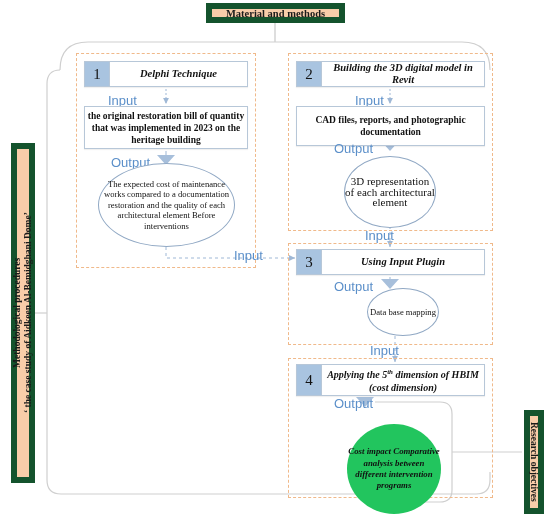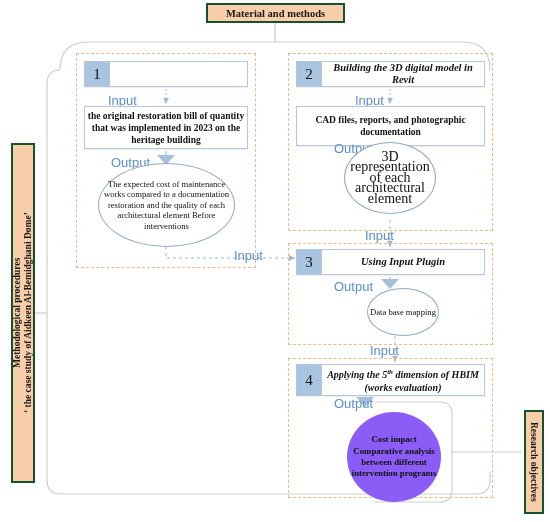--- a/index.html
+++ b/index.html
@@ -9,21 +9,21 @@
     font-family:"Liberation Serif", serif;
     position:relative;
     overflow:hidden;
   }
   #stage{position:absolute;left:0;top:0;width:550px;height:522px;}
 
   
   .banner{
     position:absolute;
     background:#f8cda9;
-    border:2px solid #14532d;
+    border:6px solid #14532d;
     color:#1a1a1a;
     font-weight:bold;
     font-family:"Liberation Serif", serif;
     display:flex;align-items:center;justify-content:center;
     text-align:center;
     box-sizing:border-box;
   }
   #banner-top{
     left:206px;top:3px;width:139px;height:20px;
     font-size:10.5px;
@@ -110,34 +110,34 @@
     text-align:center;
     box-sizing:border-box;
     color:#111;
   }
   #ellipse-1{
     left:98px;top:163px;width:137px;height:84px;
     border:1px solid #90a8c4;background:#ffffff;
     font-size:8.6px;line-height:10.6px;
   }
   #ellipse-2{
-    left:344px;top:142px;width:92px;height:72px;
+    left:344px;top:156px;width:92px;height:72px;
     border:1px solid #90a8c4;background:#ffffff;
-    font-size:14px;line-height:10.6px;font-family:Liberation Serif, serif;
+    font-size:11px;line-height:10.6px;font-family:Liberation Serif, serif;
   }
   #ellipse-3{
     left:359px;top:288px;width:72px;height:48px;
     border:1px solid #90a8c4;background:#ffffff;
     font-size:8.6px;line-height:10.6px;margin-left:8px;
   }
   #ellipse-4{
-    left:347px;top:412px;width:94px;height:90px;
-    border:none;background:#8b5cf6;
+    left:347px;top:424px;width:94px;height:90px;
+    border:none;background:#22c55e;
     font-size:8.8px;line-height:11.4px;
-    font-weight:bold;
+    font-style:italic;font-weight:bold;
   }
 
   
   .conn-label{
     position:absolute;
     color:#5b8fc9;
     font-size:13px;
     font-family:"Liberation Sans", sans-serif;
     white-space:nowrap;
   }
@@ -199,20 +199,21 @@
 
   <div class="banner" id="banner-right">Research objectives</div>
 
   <div class="panel" id="panel-1"></div>
   <div class="panel" id="panel-2"></div>
   <div class="panel" id="panel-3"></div>
   <div class="panel" id="panel-4"></div>
 
   <div class="step" id="step-1">
     <div class="num">1</div>
+    <div class="ttl">Delphi Technique</div>
   </div>
   <div class="conn-label" style="left:108px;top:93px;">Input</div>
   <div class="cbox" id="cbox-1">the original restoration bill of quantity that was implemented in 2023 on the heritage building</div>
   <div class="conn-label" style="left:111px;top:155px;">Output</div>
   <div class="ellipse" id="ellipse-1">The expected cost of maintenance works compared to a documentation restoration and the quality of each architectural element Before interventions</div>
   <div class="conn-label" style="left:234px;top:248px;">Input</div>
 
   <div class="step" id="step-2">
     <div class="num">2</div>
     <div class="ttl">Building the 3D digital model in Revit</div>
@@ -227,19 +228,19 @@
     <div class="num">3</div>
     <div class="ttl">Using Input Plugin</div>
   </div>
   <div class="conn-label" style="left:334px;top:279px;">Output</div>
   <div class="ellipse" id="ellipse-3">Data base mapping</div>
   <div class="conn-label" style="left:370px;top:343px;">Input</div>
 
   <div class="step" id="step-4">
     <div class="num">4</div>
     <div class="ttl">
-      <span><span>Applying the 5</span><span class="sup">th</span><span> dimension of HBIM (works evaluation)</span></span>
+      <span><span>Applying the 5</span><span class="sup">th</span><span> dimension of HBIM (cost dimension)</span></span>
     </div>
   </div>
   <div class="conn-label" style="left:334px;top:396px;">Output</div>
   <div class="ellipse" id="ellipse-4">Cost impact Comparative analysis between different intervention programs</div>
 
 </div>
 
 </body></html>

